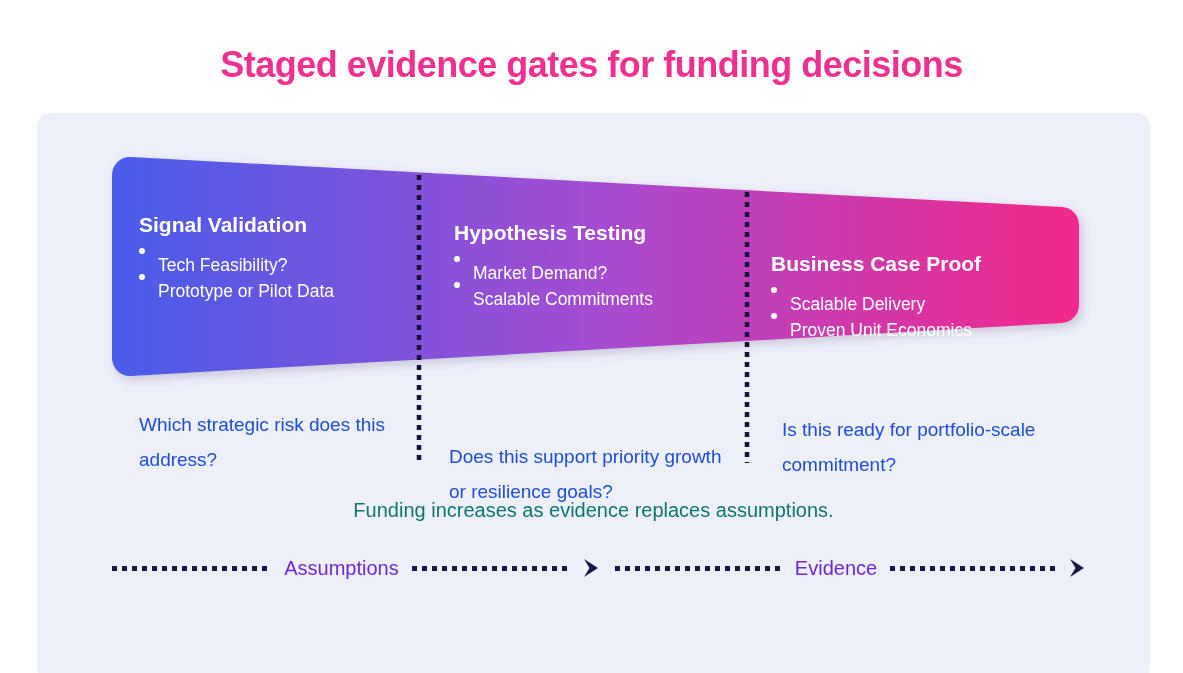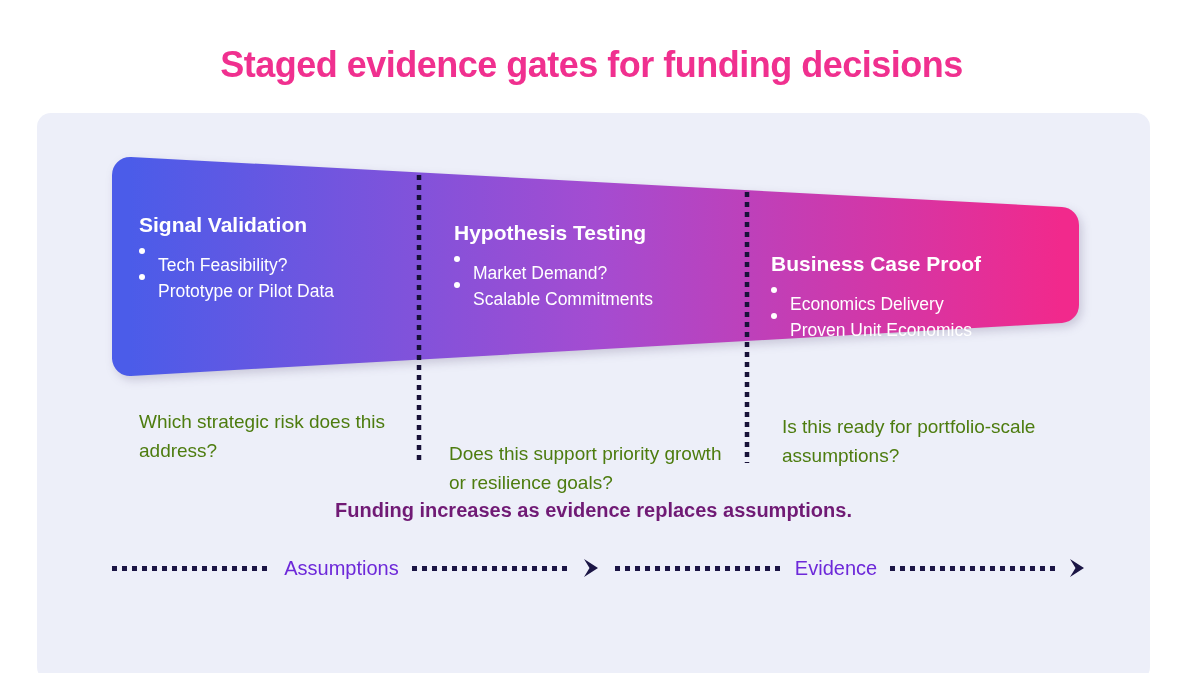--- a/index.html
+++ b/index.html
@@ -56,34 +56,34 @@
     border-radius: 50%;
     background: #ffffff;
     margin-right: 13px;
     position: relative;
     top: -4px;
   }
   .question {
     position: absolute;
     top: 294px;
     font-size: 19px;
-    line-height: 29px;
-    color: #4d7c0f;
+    line-height: 35px;
+    color: #1d4ed8;
   }
   .question-1 { left: 102px; width: 262px; }
   .question-2 { left: 412px; width: 280px; margin-top: 32px; }
   .question-3 { left: 745px; width: 268px; top: 299px; }
   .statement {
     position: absolute;
     top: 386px;
     left: 0; right: 0;
     text-align: center;
     font-size: 20px;
-    font-weight: 700;
-    color: #701a75;
+    font-weight: 400;
+    color: #0f766e;
   }
   .axis-arrow {
     position: absolute;
     top: 441px;
     height: 28px;
     display: flex;
     align-items: center;
     gap: 13px;
   }
   .axis-arrow-1 { left: 75px;  width: 487px; }
@@ -147,32 +147,32 @@
           <span>Scalable Commitments</span>
         </li>
     </ul>
   </div>
 
   <div class="stage stage-3">
     <div class="stage-title">Business Case Proof</div>
     <ul class="stage-bullets">
       <li>
           <span class="bullet-dot"></span>
-          <span>Economics Delivery</span>
+          <span>Scalable Delivery</span>
         </li>
       <li>
           <span class="bullet-dot"></span>
           <span>Proven Unit Economics</span>
         </li>
     </ul>
   </div>
 
   <div class="question question-1">Which strategic risk does this address?</div>
   <div class="question question-2">Does this support priority growth or resilience goals?</div>
-  <div class="question question-3">Is this ready for portfolio-scale assumptions?</div>
+  <div class="question question-3">Is this ready for portfolio-scale commitment?</div>
 
   <div class="statement">Funding increases as evidence replaces assumptions.</div>
 
   <div class="axis-arrow axis-arrow-1">
     <span class="dotted-line"></span>
     <span class="axis-label">Assumptions</span>
     <span class="dotted-line"></span>
     <svg class="arrow-head" width="15" height="20" viewBox="0 0 15 20">
       <path d="M0 1 L14 10 L0 19 L5.5 10 Z" fill="#1b1545"></path>
     </svg>

